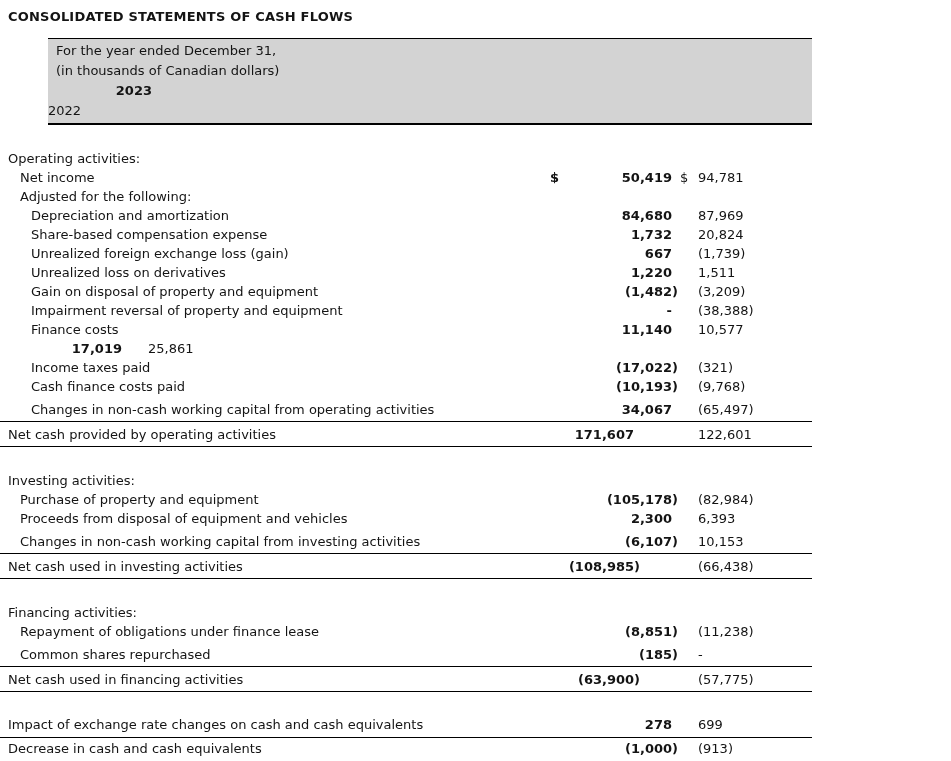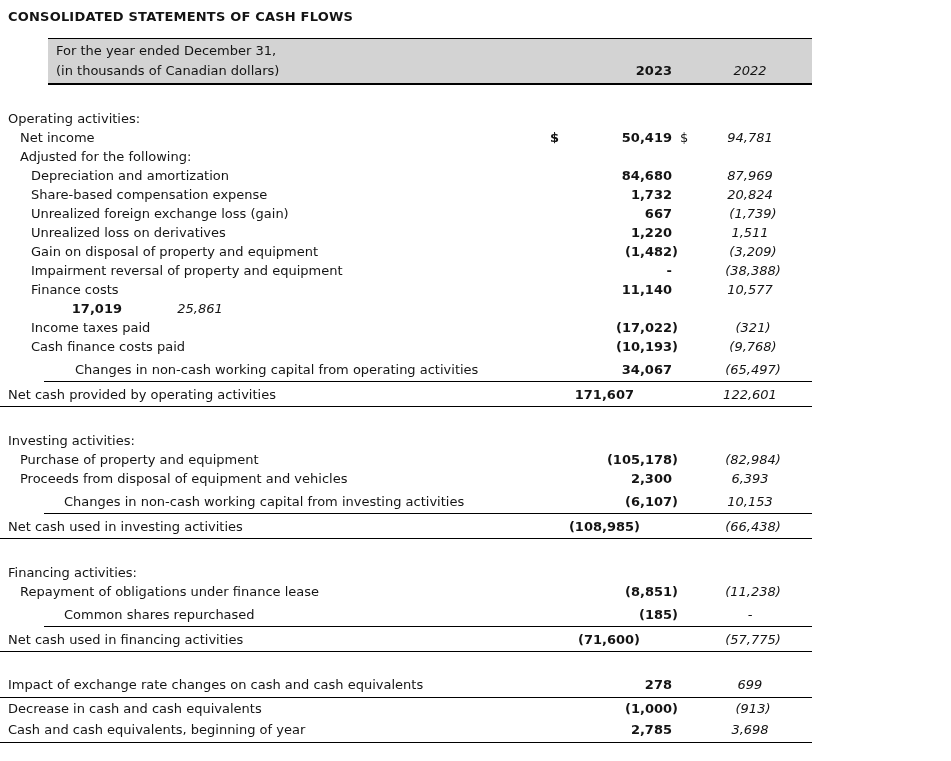--- a/index.html
+++ b/index.html
@@ -16,41 +16,41 @@
     padding: 9px 0 0 8px; letter-spacing: 0.2px;
   }
   .tbl { width: 812px; margin-top: 14px; }
 
   
   .band {
     border-top: 1px solid #000; border-bottom: 2px solid #000;
     background: #d3d3d3; padding: 2px 0 2px 0; margin-left: 48px;
   }
   .band .r1 { line-height: 20px; padding-left: 8px; }
-  .band .r2 { display: flex; line-height: 20px; }
+  .band .r2 { display: flex; line-height: 20px; flex-direction: column; }
 
   
   .row { display: flex; line-height: 19px; }
   .lbl { flex: 1; white-space: nowrap; }
   .ind0 { padding-left: 8px; }
   .ind1 { padding-left: 20px; }
   .ind2 { padding-left: 31px; }
   .d1, .d2 { width: 18px; white-space: nowrap; }
   .d1 { font-weight: bold; }
   .v1 {
     width: 112px; text-align: right; padding-right: 8px;
     white-space: nowrap; font-weight: bold;
   }
-  .v2 { width: 114px; text-align: center; padding-right: 10px; white-space: nowrap; font-style: italic; }
+  .v2 { width: 114px; text-align: left; padding-right: 10px; white-space: nowrap; }
   .v1.paren { padding-right: 2px; }
   .v2.paren { padding-right: 4px; }
 
   .sec { margin-top: 24px; }
   .heading { line-height: 19px; padding-left: 8px; }
-  .gap { margin-top: 4px; margin-left: 44px; }
+  .gap { margin-top: 4px; }
   .rule { border-bottom: 1px solid #000; padding-bottom: 2px; }
   .total { border-bottom: 1px solid #000; padding: 3px 0 2px 0; gap: 19px; }
   .bottom { margin-top: 22px; }
   .bottom .row { padding: 1px 0; }
   .bottom .rule { padding-bottom: 3px; }
 </style>
 </head>
 <body>
 
 <div class="page">
@@ -216,21 +216,21 @@
           <div class="row rule gap">
             <div class="lbl ind1">Common shares repurchased</div>
             <div class="d1"></div>
             <div class="v1 paren">(185)</div>
             <div class="d2"></div>
             <div class="v2">-</div>
           </div>
           <div class="row total">
             <div class="lbl ind0">Net cash used in financing activities</div>
             <div class="d1"></div>
-            <div class="v1 paren">(71,600)</div>
+            <div class="v1 paren">(63,900)</div>
             <div class="d2"></div>
             <div class="v2 paren">(57,775)</div>
           </div>
         </div>
       </div>
 
     <div id="bottom" class="bottom">
         <div class="row rule">
           <div class="lbl ind0">Impact of exchange rate changes on cash and cash equivalents</div>
           <div class="d1"></div>

